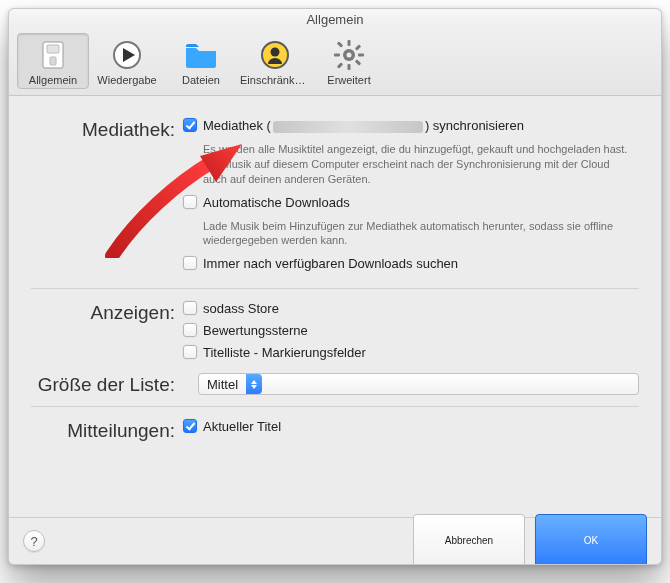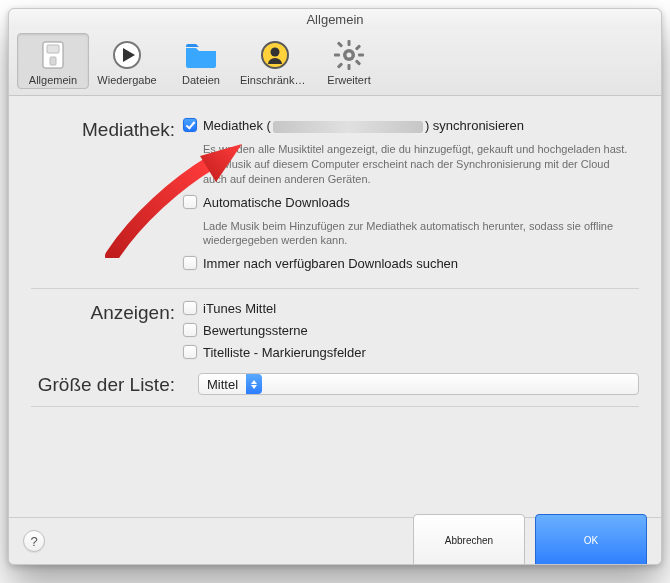--- a/index.html
+++ b/index.html
@@ -368,21 +368,21 @@
       </div>
 
       <hr class="sep">
 
       <div class="form-row">
         <div class="form-label">Anzeigen:</div>
         <div class="form-content">
 
         <label class="check-line">
               <input type="checkbox" style="">
-              <span>iTunes Mittel</span>
+              <span>sodass Store</span>
             </label>
             <label class="check-line">
               <input type="checkbox" style="">
               <span>Bewertungssterne</span>
             </label>
             <label class="check-line">
               <input type="checkbox" style="">
               <span>Titelliste - Markierungsfelder</span>
             </label>
           </div>
@@ -396,20 +396,29 @@
             <span class="popup-stepper">
               <span class="arr up"></span>
                 <span class="arr down"></span>
             </span>
           </div>
         </div>
       </div>
 
       <hr class="sep">
 
+      <div class="form-row">
+        <div class="form-label">Mitteilungen:</div>
+        <div class="form-content">
+          <label class="check-line">
+            <input type="checkbox" checked="" style="">
+            <span>Aktueller Titel</span>
+          </label>
+        </div>
+      </div>
 
     </div>
 
     <div class="footer">
       <div class="help-btn">
         <span>?</span>
       </div>
       <div class="footer-spacer"></div>
       <div class="btn">Abbrechen</div>
       <div class="btn default">OK</div>

